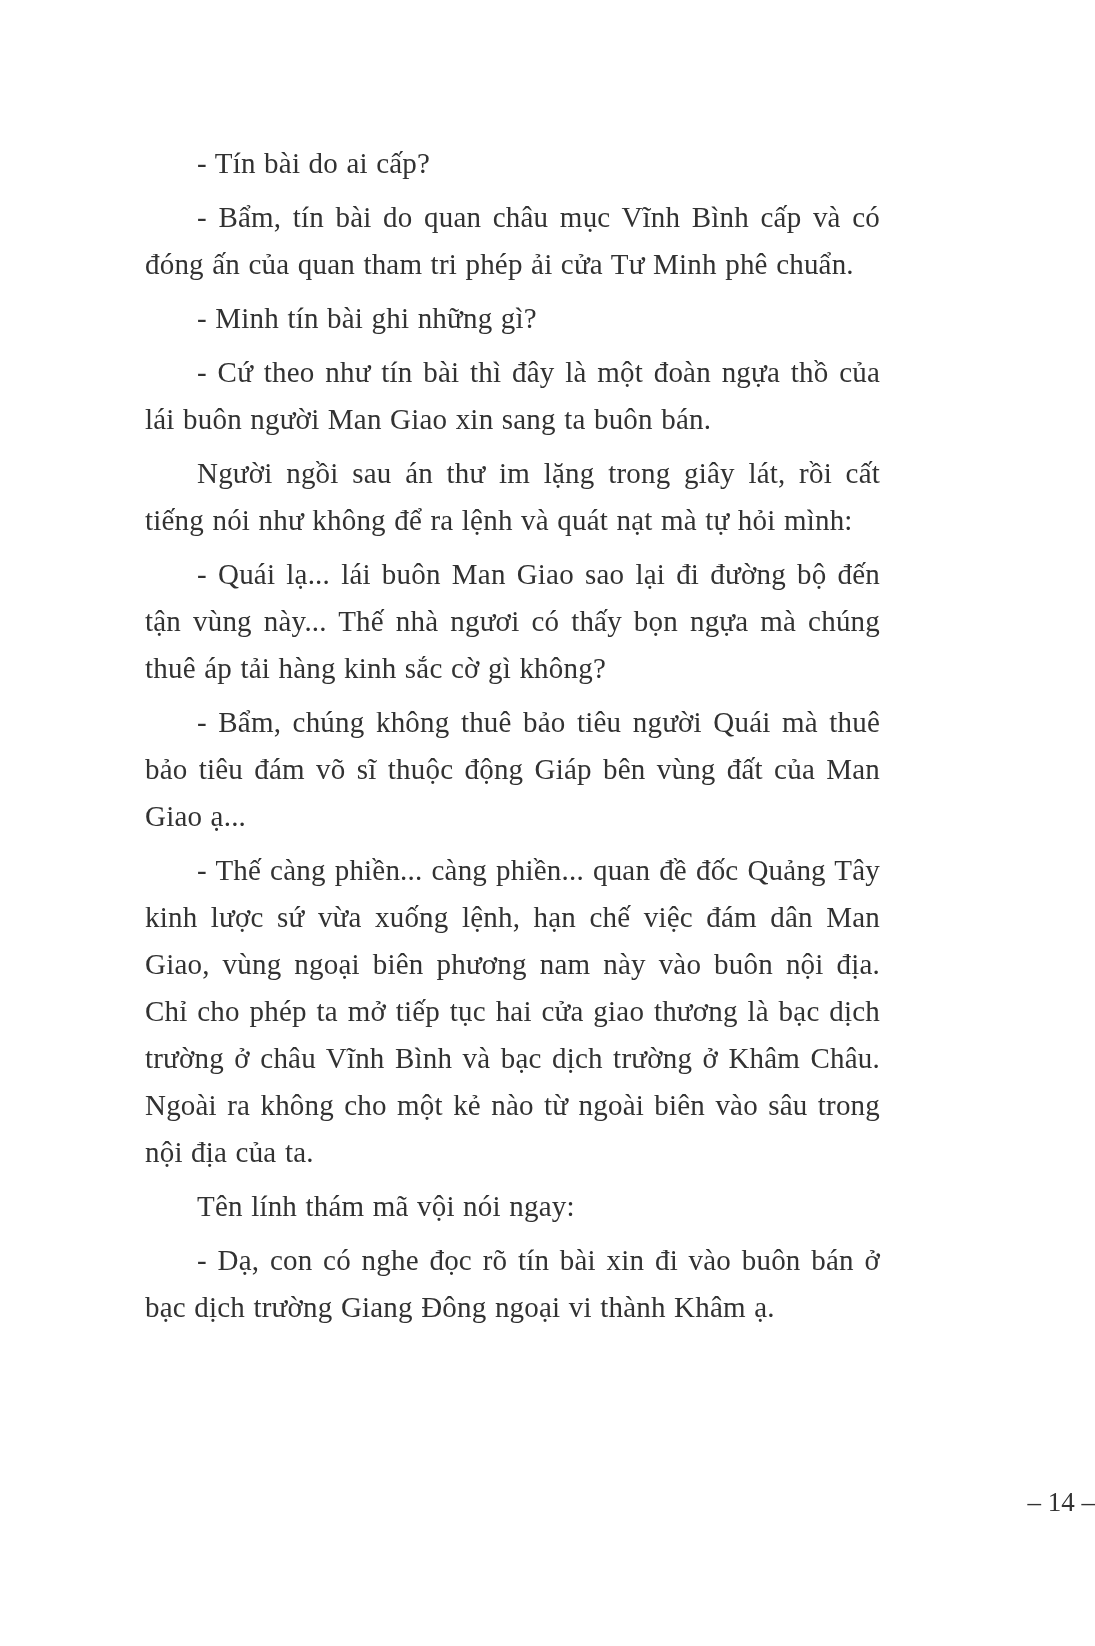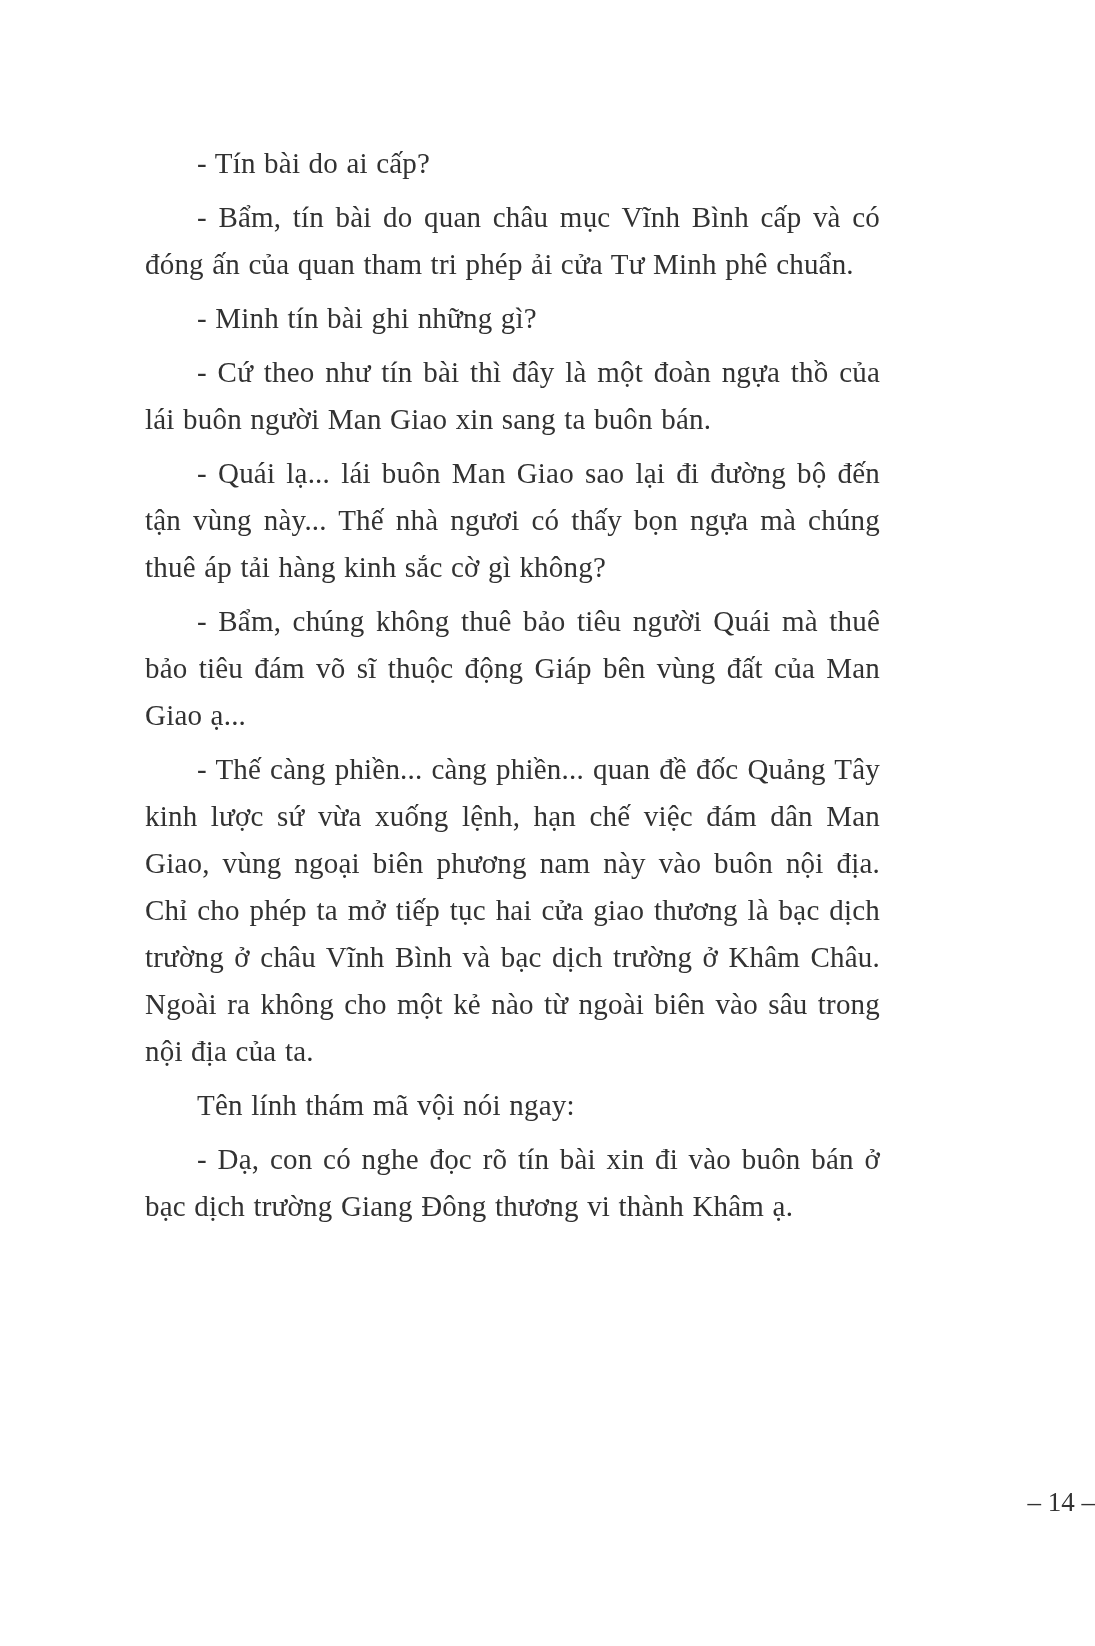--- a/index.html
+++ b/index.html
@@ -44,20 +44,21 @@
     }
   </style>
 </head>
 <body>
 
 <div class="page">
   <p class="para">- Tín bài do ai cấp?</p>
   <p class="para">- Bẩm, tín bài do quan châu mục Vĩnh Bình cấp và có đóng ấn của quan tham tri phép ải cửa Tư Minh phê chuẩn.</p>
   <p class="para">- Minh tín bài ghi những gì?</p>
   <p class="para">- Cứ theo như tín bài thì đây là một đoàn ngựa thồ của lái buôn người Man Giao xin sang ta buôn bán.</p>
+  <p class="para">Người ngồi sau án thư im lặng trong giây lát, rồi cất tiếng nói như không để ra lệnh và quát nạt mà tự hỏi mình:</p>
   <p class="para">- Quái lạ... lái buôn Man Giao sao lại đi đường bộ đến tận vùng này... Thế nhà ngươi có thấy bọn ngựa mà chúng thuê áp tải hàng kinh sắc cờ gì không?</p>
   <p class="para">- Bẩm, chúng không thuê bảo tiêu người Quái mà thuê bảo tiêu đám võ sĩ thuộc động Giáp bên vùng đất của Man Giao ạ...</p>
   <p class="para">- Thế càng phiền... càng phiền... quan đề đốc Quảng Tây kinh lược sứ vừa xuống lệnh, hạn chế việc đám dân Man Giao, vùng ngoại biên phương nam này vào buôn nội địa. Chỉ cho phép ta mở tiếp tục hai cửa giao thương là bạc dịch trường ở châu Vĩnh Bình và bạc dịch trường ở Khâm Châu. Ngoài ra không cho một kẻ nào từ ngoài biên vào sâu trong nội địa của ta.</p>
   <p class="para">Tên lính thám mã vội nói ngay:</p>
-  <p class="para">- Dạ, con có nghe đọc rõ tín bài xin đi vào buôn bán ở bạc dịch trường Giang Đông thương vi thành Khâm ạ.</p>
+  <p class="para">- Dạ, con có nghe đọc rõ tín bài xin đi vào buôn bán ở bạc dịch trường Giang Đông ngoại vi thành Khâm ạ.</p>
 </div>
 
 <div class="page-number">– 14 –</div>
 
 </body></html>

